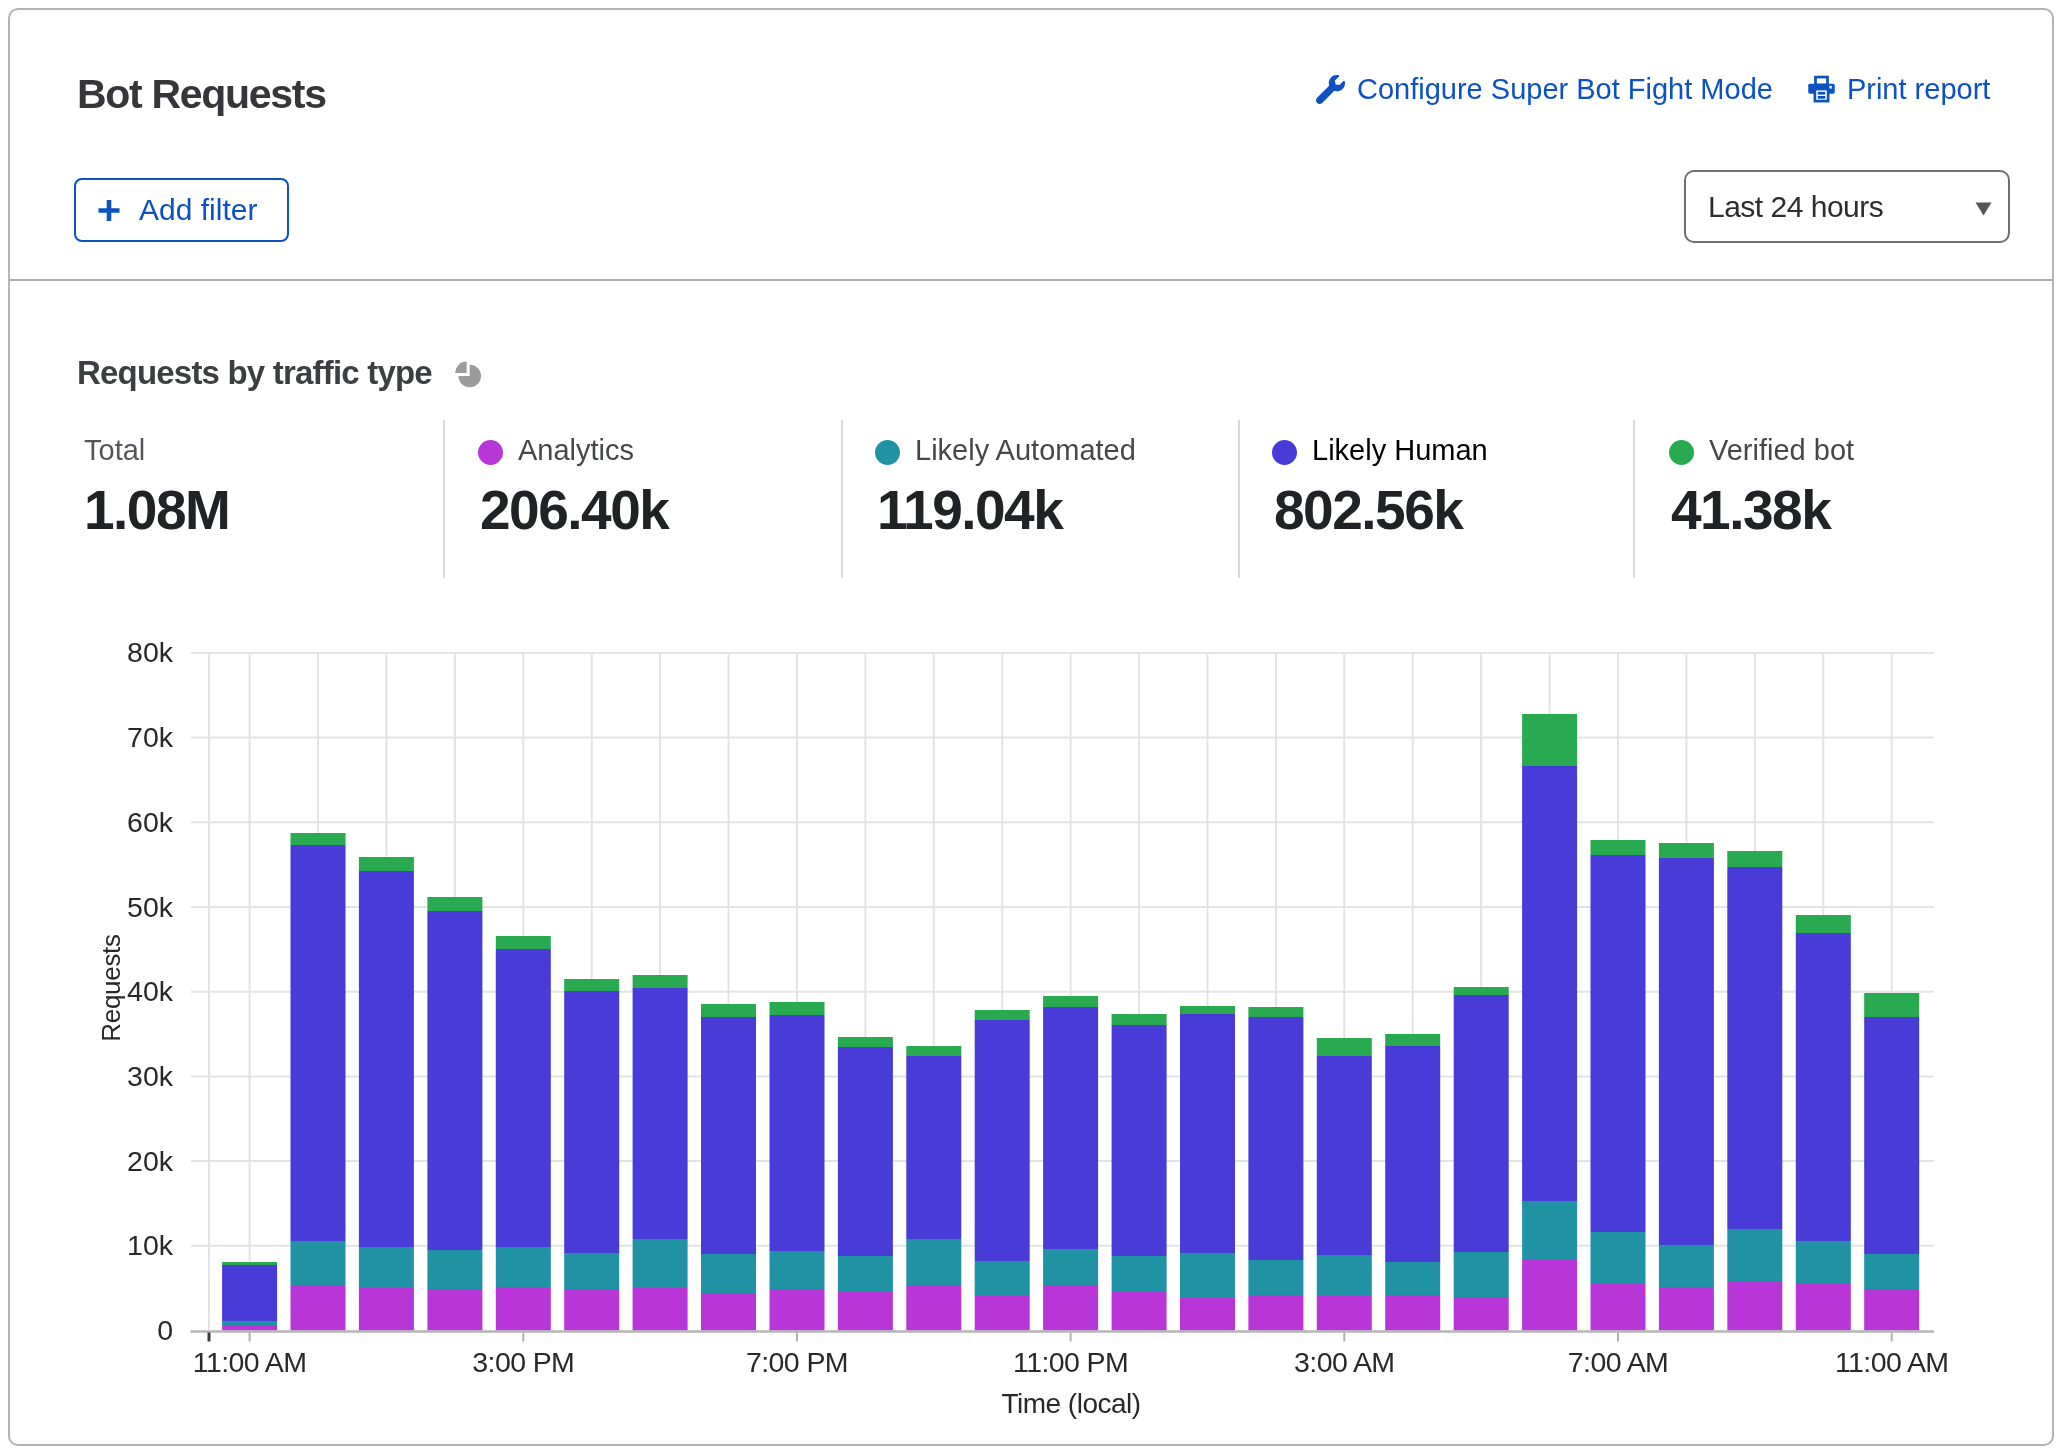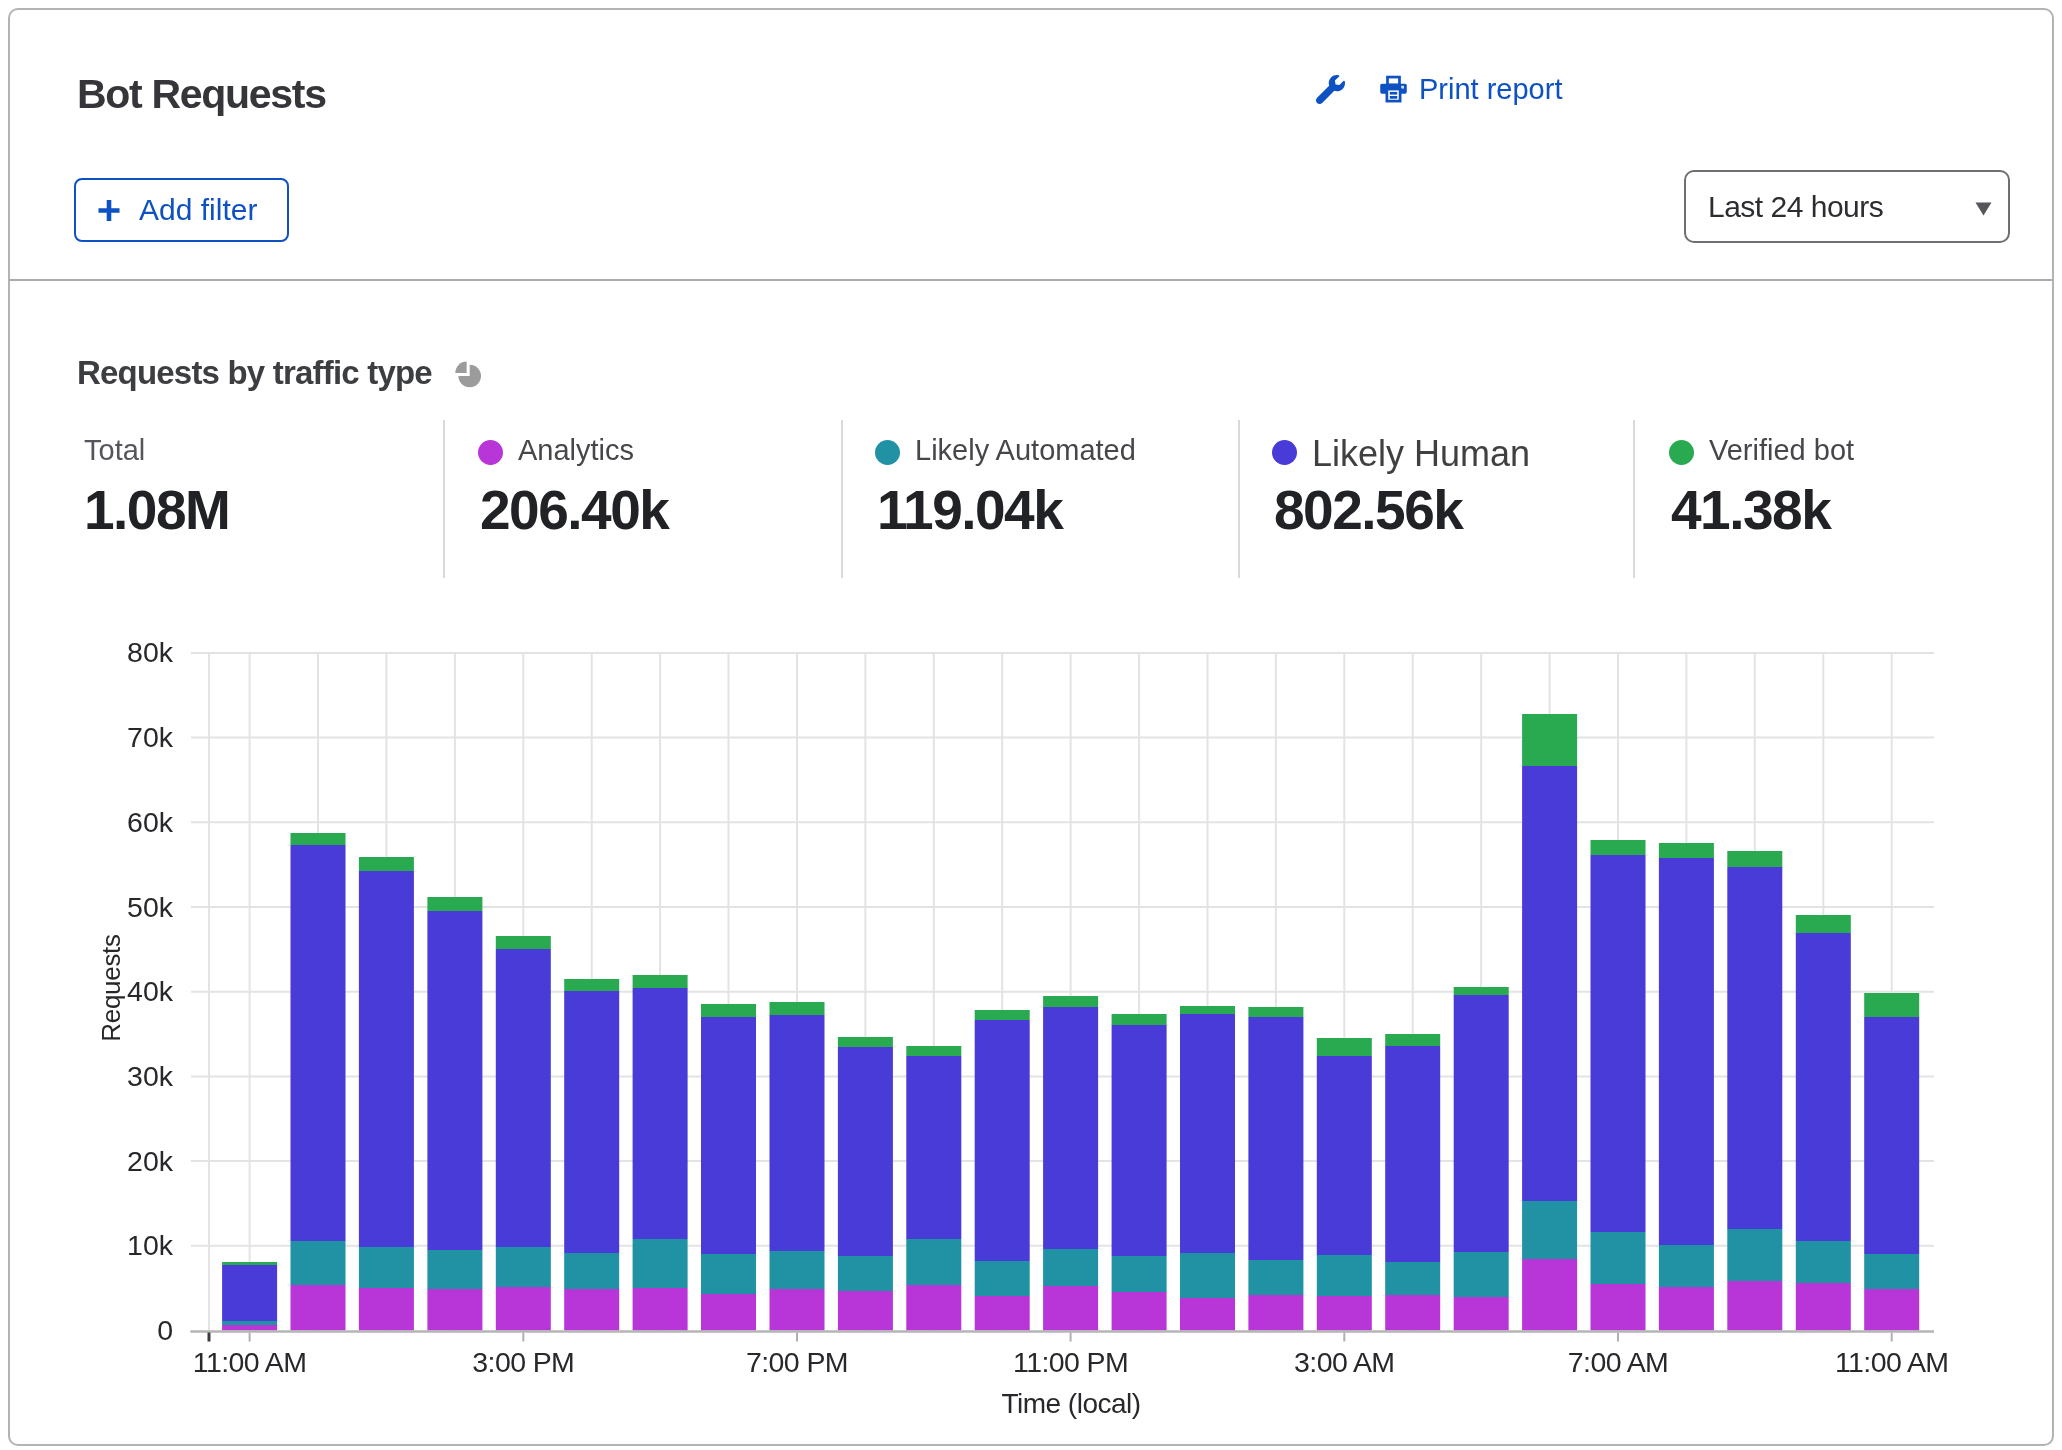--- a/index.html
+++ b/index.html
@@ -11,20 +11,21 @@
 <body>
   <div class="abs" style="left:8px;top:8px;width:2042px;height:1434px;border:2px solid #b3b3b3;border-radius:10px;"></div>
   <div class="abs" style="left:10px;top:279px;width:2042px;height:2px;background:#ababab;"></div>
 
   <div class="abs" style="left:77px;top:74px;font-size:41px;line-height:1;font-weight:bold;letter-spacing:-1.3px;color:#35353a;">Bot Requests</div>
 
   <div class="abs" style="left:1316px;top:74px;height:30px;display:flex;align-items:center;color:#0d51c2;font-size:29px;line-height:1;white-space:nowrap;">
     <svg width="29" height="29" viewBox="0 0 512 512" style="display:block">
       <path fill="#0d51c2" d="M507.73 109.1c-2.24-9.03-13.54-12.09-20.12-5.51l-74.36 74.36-67.88-11.31-11.31-67.88 74.36-74.36c6.62-6.62 3.43-17.9-5.66-20.16-47.38-11.74-99.55.91-136.58 37.93-39.64 39.64-50.55 97.1-34.05 147.2L18.74 402.76c-24.99 24.99-24.99 65.51 0 90.5 24.99 24.99 65.51 24.99 90.5 0l213.21-213.21c50.12 16.71 107.47 5.68 147.37-34.22 37.07-37.07 49.7-89.32 37.91-136.73z"></path>
     </svg>
+    <span style="margin-left:12px;">Configure Super Bot Fight Mode</span>
     <span style="width:34px;"></span>
     <svg width="29" height="29" viewBox="0 0 28 28" style="display:block">
       <rect x="8.2" y="2" width="11.6" height="7.6" fill="#fff" stroke="#0d51c2" stroke-width="2.6"></rect>
       <rect x="1.2" y="8.4" width="25.6" height="9.6" rx="1.6" fill="#0d51c2"></rect>
       <rect x="21.4" y="10.4" width="2.7" height="2.7" fill="#cde4ff"></rect>
       <rect x="7.6" y="13.6" width="12.8" height="11.6" fill="#fff" stroke="#0d51c2" stroke-width="2.6"></rect>
       <line x1="10.4" y1="17.6" x2="17.6" y2="17.6" stroke="#0d51c2" stroke-width="2.6"></line>
       <line x1="10.4" y1="21.6" x2="17.6" y2="21.6" stroke="#0d51c2" stroke-width="2.6"></line>
     </svg>
     <span style="margin-left:11px;">Print report</span>
@@ -63,21 +64,21 @@
     <div style="position:absolute;left:40px;top:436px;font-size:29px;line-height:1;color:#46474b;white-space:nowrap">Analytics</div>
     <div style="position:absolute;left:2px;top:483px;font-size:55px;line-height:1;font-weight:bold;letter-spacing:-1.5px;color:#212226;white-space:nowrap">206.40k</div>
   </div>
 <div style="position:absolute;left:875px;top:0">
     <div style="position:absolute;left:0;top:440px;width:25px;height:25px;border-radius:50%;background:#2191a4"></div>
     <div style="position:absolute;left:40px;top:436px;font-size:29px;line-height:1;color:#46474b;white-space:nowrap">Likely Automated</div>
     <div style="position:absolute;left:2px;top:483px;font-size:55px;line-height:1;font-weight:bold;letter-spacing:-1.5px;color:#212226;white-space:nowrap">119.04k</div>
   </div>
 <div style="position:absolute;left:1272px;top:0">
     <div style="position:absolute;left:0;top:440px;width:25px;height:25px;border-radius:50%;background:#483bd8"></div>
-    <div style="position:absolute;left:40px;top:436px;font-size:36px;line-height:1;color:#404040;white-space:nowrap">Likely Human</div>
+    <div style="position:absolute;left:40px;top:436px;font-size:29px;line-height:1;color:#000000;white-space:nowrap">Likely Human</div>
     <div style="position:absolute;left:2px;top:483px;font-size:55px;line-height:1;font-weight:bold;letter-spacing:-1.5px;color:#212226;white-space:nowrap">802.56k</div>
   </div>
 <div style="position:absolute;left:1669px;top:0">
     <div style="position:absolute;left:0;top:440px;width:25px;height:25px;border-radius:50%;background:#29aa51"></div>
     <div style="position:absolute;left:40px;top:436px;font-size:29px;line-height:1;color:#46474b;white-space:nowrap">Verified bot</div>
     <div style="position:absolute;left:2px;top:483px;font-size:55px;line-height:1;font-weight:bold;letter-spacing:-1.5px;color:#212226;white-space:nowrap">41.38k</div>
   </div>
 <div style="position:absolute;left:443px;top:420px;width:2px;height:158px;background:#d9d9d9"></div>
 <div style="position:absolute;left:840.5px;top:420px;width:2px;height:158px;background:#d9d9d9"></div>
 <div style="position:absolute;left:1237.5px;top:420px;width:2px;height:158px;background:#d9d9d9"></div>

